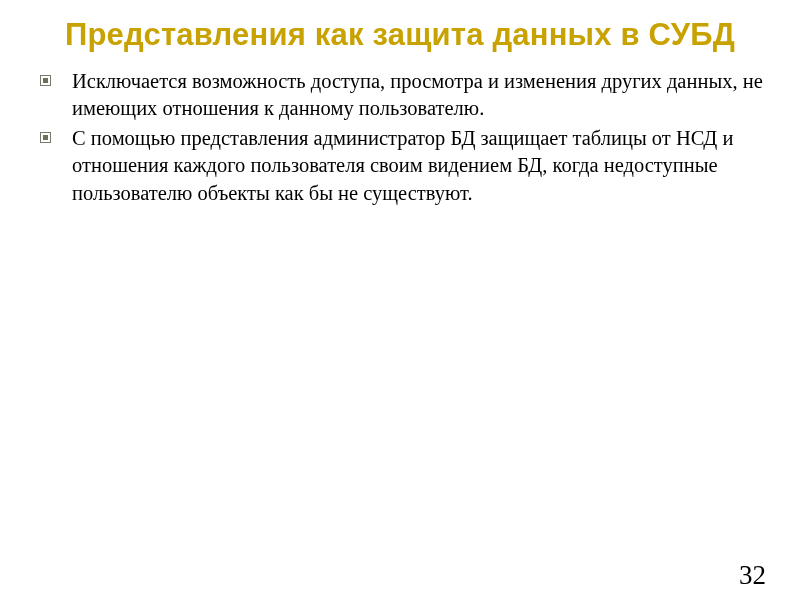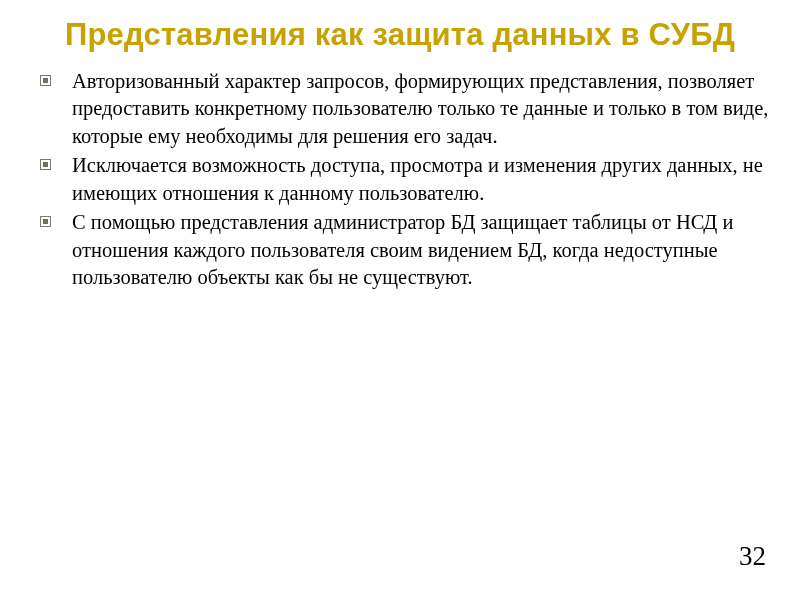--- a/index.html
+++ b/index.html
@@ -67,41 +67,37 @@
     width: 5px;
     height: 5px;
     background: #6f6f60;
   }
   .bullet-text {
     display: block;
   }
   .page-number {
     position: absolute;
     right: 34px;
-    bottom: 28px;
+    bottom: 9px;
     font-family: "Liberation Serif", serif;
     font-size: 27px;
     color: #000000;
   }
 </style>
 </head>
 <body>
 
 <div class="slide">
 
   <h1 class="slide-title">Представления как защита данных в СУБД</h1>
 
   <div class="content">
     <ul class="bullet-list">
       <li class="bullet-item">
         <span class="bullet-marker"></span>
-        <span class="bullet-text">Авторизованный характер запросов, формирующих представления, позволяет предоставить конкретному пользователю только те данные и только в том виде, которые ему необходимы для решения его задач.</span>
-      </li>
-      <li class="bullet-item">
-        <span class="bullet-marker"></span>
         <span class="bullet-text">Исключается возможность доступа, просмотра и изменения других данных, не имеющих отношения к данному пользователю.</span>
       </li>
       <li class="bullet-item">
         <span class="bullet-marker"></span>
         <span class="bullet-text"> С помощью представления администратор БД защищает таблицы от НСД и отношения каждого пользователя своим видением БД, когда недоступные пользователю объекты как бы не существуют.</span>
       </li>
     </ul>
   </div>
 
   <div class="page-number">32</div>

